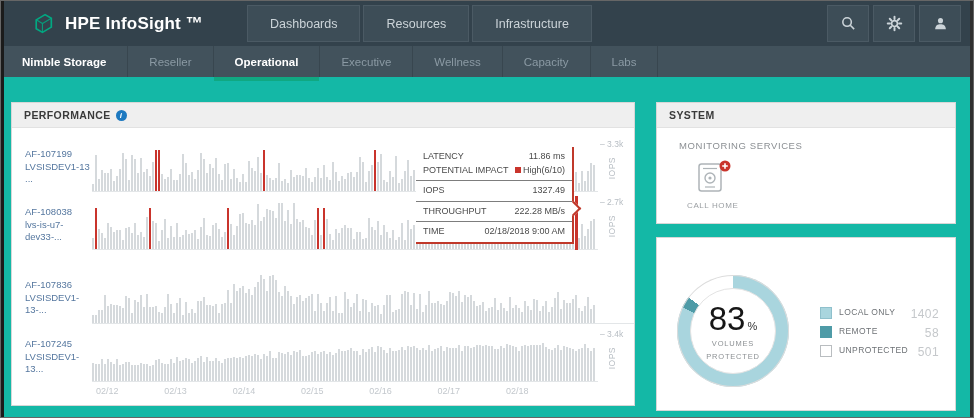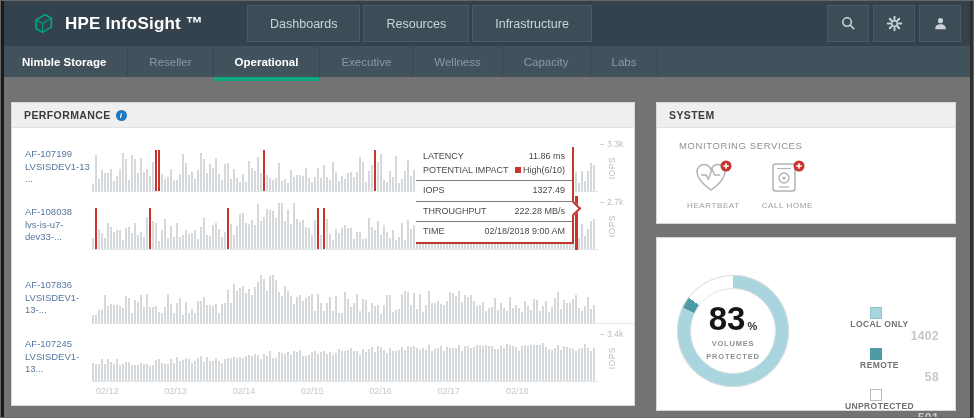--- a/index.html
+++ b/index.html
@@ -1,17 +1,17 @@
 <!DOCTYPE html>
 <html><head>
 <meta charset="utf-8">
 <style>
   * { margin:0; padding:0; box-sizing:border-box; }
   html,body { background:#dddddd; font-family:"Liberation Sans", sans-serif; }
-  .page { position:relative; width:974px; height:418px; background:#737373;
+  .page { position:relative; width:974px; height:418px; background:#14b8a6;
           border:1px solid #666; overflow:hidden; }
   .edge-strip { position:absolute; top:0; bottom:0; width:3px; background:#1b1b1b; z-index:60; }
   .edge-strip.right { right:0; background:#2f2f2f; }
 
   
   .topbar { position:absolute; left:0; top:0; right:0; height:45px; background:#33424c;
             display:flex; align-items:center; z-index:40; }
   .brand { display:flex; align-items:center; gap:9px; margin-left:30px; }
   .brand-text { color:#ffffff; font-size:17px; font-weight:bold; letter-spacing:.2px; white-space:nowrap; }
   .mainnav { display:flex; gap:3px; margin-left:44px; height:37px; }
@@ -74,32 +74,32 @@
   .sys-label { font-size:9.5px; color:#8b8f93; letter-spacing:.6px; margin-bottom:8px; white-space:nowrap; }
   .hw-row { display:flex; align-items:flex-start; gap:10px; }
   .hw-count { font-size:31px; color:#222; line-height:1; }
   .hw-unit { font-size:8px; color:#9a9ea2; letter-spacing:.6px; margin-top:3px; }
   .mon-row { display:flex; gap:22px; margin-left:8px; }
   .mon-item { display:flex; flex-direction:column; align-items:center; gap:6px; }
   .mon-label { font-size:8px; color:#9a9ea2; letter-spacing:.6px; white-space:nowrap; }
 
   
   #protection-panel { left:655px; top:236px; width:300px; height:174px; }
-  .prot-content { position:absolute; left:0; right:0; top:25px; bottom:0;font-weight:bold; }
+  .prot-content { position:absolute; left:0; right:0; top:25px; bottom:0; }
   .donut { position:absolute; left:20px; top:12px; width:112px; height:112px; border-radius:50%;
            box-shadow:0 0 0 1px #dcdcdc inset; }
   .donut-hole { position:absolute; left:13px; top:13px; right:13px; bottom:13px; background:#fff;
                 border-radius:50%; border:1px solid #e3e3e3; display:flex; flex-direction:column;
                 align-items:center; justify-content:center; }
   .donut-pct { display:flex; align-items:flex-end; line-height:1; }
   .pct-num { font-size:33px; color:#161616; }
   .pct-sign { font-size:11px; color:#333; margin-left:2px; margin-bottom:3px; }
   .donut-sub { font-size:7.5px; color:#8d9194; letter-spacing:.8px; margin-top:4px; }
   .legend { position:absolute; left:163px; top:44px; right:16px; display:flex; flex-direction:column; gap:5px; }
-  .legend-row { display:flex; align-items:center; font-size:8.5px; color:#6e7276; letter-spacing:.4px;flex-direction:column; }
+  .legend-row { display:flex; font-size:8.5px; color:#6e7276; letter-spacing:.4px; }
   .legend-swatch { width:12px; height:12px; margin-right:7px; }
   .legend-val { margin-left:auto; font-size:12px; color:#c5c8cb; }
 
   svg { display:block; }
 </style>
 </head>
 <body>
 
 <div class="page">
   <div class="edge-strip"></div>
@@ -929,29 +929,20 @@
 
   <section class="panel" id="system-panel">
     <div class="panel-header">
       <span>SYSTEM</span>
     </div>
     <div class="sys-content">
       <div class="sys-col">
         <div class="sys-label">MONITORING SERVICES</div>
         <div class="mon-row">
           <div class="mon-item">
-            <svg width="40" height="36" viewBox="0 0 40 36" fill="none">
-              <path d="M18 31 C8 24 4 18.5 4 13 C4 8.5 7.5 5.5 11 5.5 C14 5.5 16.5 7.5 18 10.5 C19.5 7.5 22 5.5 25 5.5 C28.5 5.5 32 8.5 32 13 C32 18.5 28 24 18 31 Z" stroke="#aeb4b8" stroke-width="1.5"></path>
-              <polyline points="8,16 13,16 15.5,20 19,10 21.5,16 27,16" stroke="#aeb4b8" stroke-width="1.5"></polyline>
-              <circle cx="33" cy="7" r="5.5" fill="#c9342c"></circle>
-              <path d="M33 4.2 V9.8 M30.2 7 H35.8" stroke="#ffffff" stroke-width="1.6"></path>
-            </svg>
-            <span class="mon-label">HEARTBEAT</span>
-          </div>
-          <div class="mon-item">
             <svg width="38" height="36" viewBox="0 0 38 36" fill="none">
               <rect x="5" y="5" width="22" height="27" rx="2.5" stroke="#aeb4b8" stroke-width="1.5"></rect>
               <circle cx="16" cy="19" r="5" stroke="#aeb4b8" stroke-width="1.4"></circle>
               <circle cx="16" cy="19" r="1.6" fill="#aeb4b8"></circle>
               <line x1="9" y1="9.5" x2="23" y2="9.5" stroke="#aeb4b8" stroke-width="1.2"></line>
               <line x1="11" y1="28" x2="21" y2="28" stroke="#aeb4b8" stroke-width="1.2"></line>
               <circle cx="31" cy="7" r="5.5" fill="#c9342c"></circle>
               <path d="M31 4.2 V9.8 M28.2 7 H33.8" stroke="#ffffff" stroke-width="1.6"></path>
             </svg>
             <span class="mon-label">CALL HOME</span>

